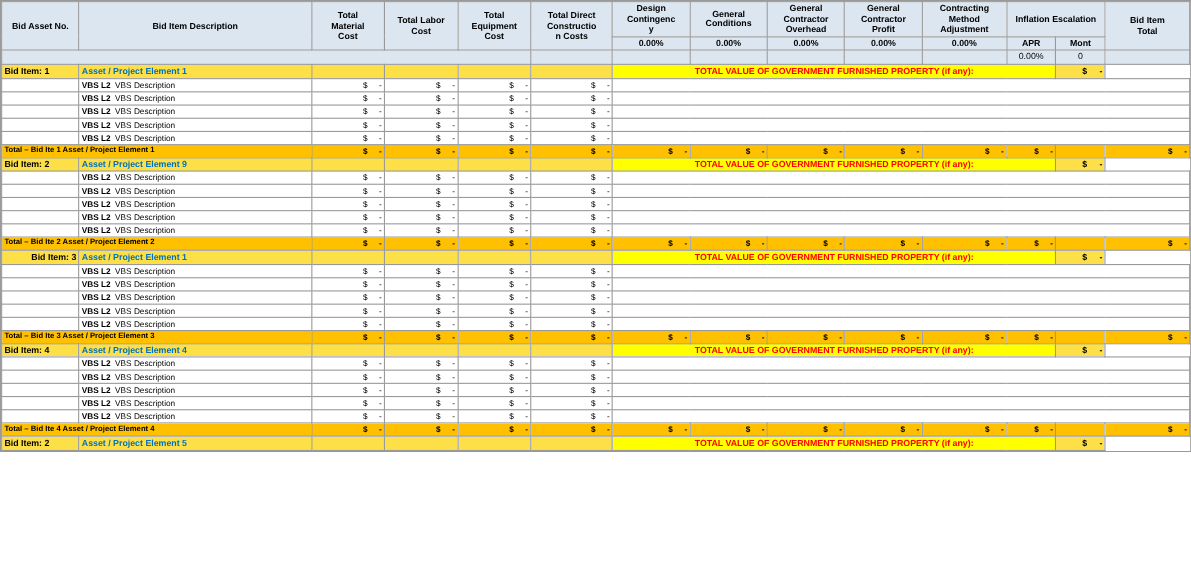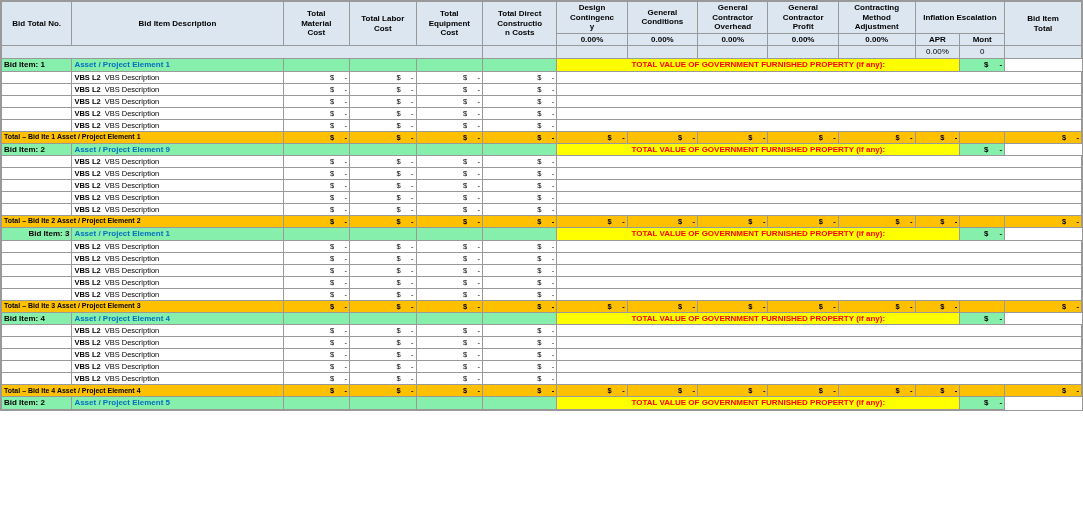--- a/index.html
+++ b/index.html
@@ -26,21 +26,21 @@
       overflow: hidden;
     }
 
     .header-row th {
       background-color: #dce6f1;
       font-weight: bold;
       font-size: 8px;
     }
 
     .bid-item-row td {
-      background-color: #86efac;
+      background-color: #fde047;
       font-weight: bold;
       font-size: 8px;
     }
 
     .bid-item-row td.asset-text {
       text-align: left;
       color: #0070c0;
       font-weight: bold;
     }
 
@@ -105,21 +105,21 @@
       <col class="col-general-cond">
       <col class="col-gc-overhead">
       <col class="col-gc-profit">
       <col class="col-contracting">
       <col class="col-apr">
       <col class="col-mont">
       <col class="col-bid-total">
     </colgroup>
     <thead>
       <tr class="header-row">
-        <th rowspan="2">Bid Total No.</th>
+        <th rowspan="2">Bid Asset No.</th>
         <th rowspan="2">Bid Item Description</th>
         <th rowspan="2" style="white-space:pre-line;">Total
 Material
 Cost</th>
         <th rowspan="2" style="white-space:pre-line;">Total Labor
 Cost</th>
         <th rowspan="2" style="white-space:pre-line;">Total
 Equipment
 Cost</th>
         <th rowspan="2" style="white-space:pre-line;">Total Direct

